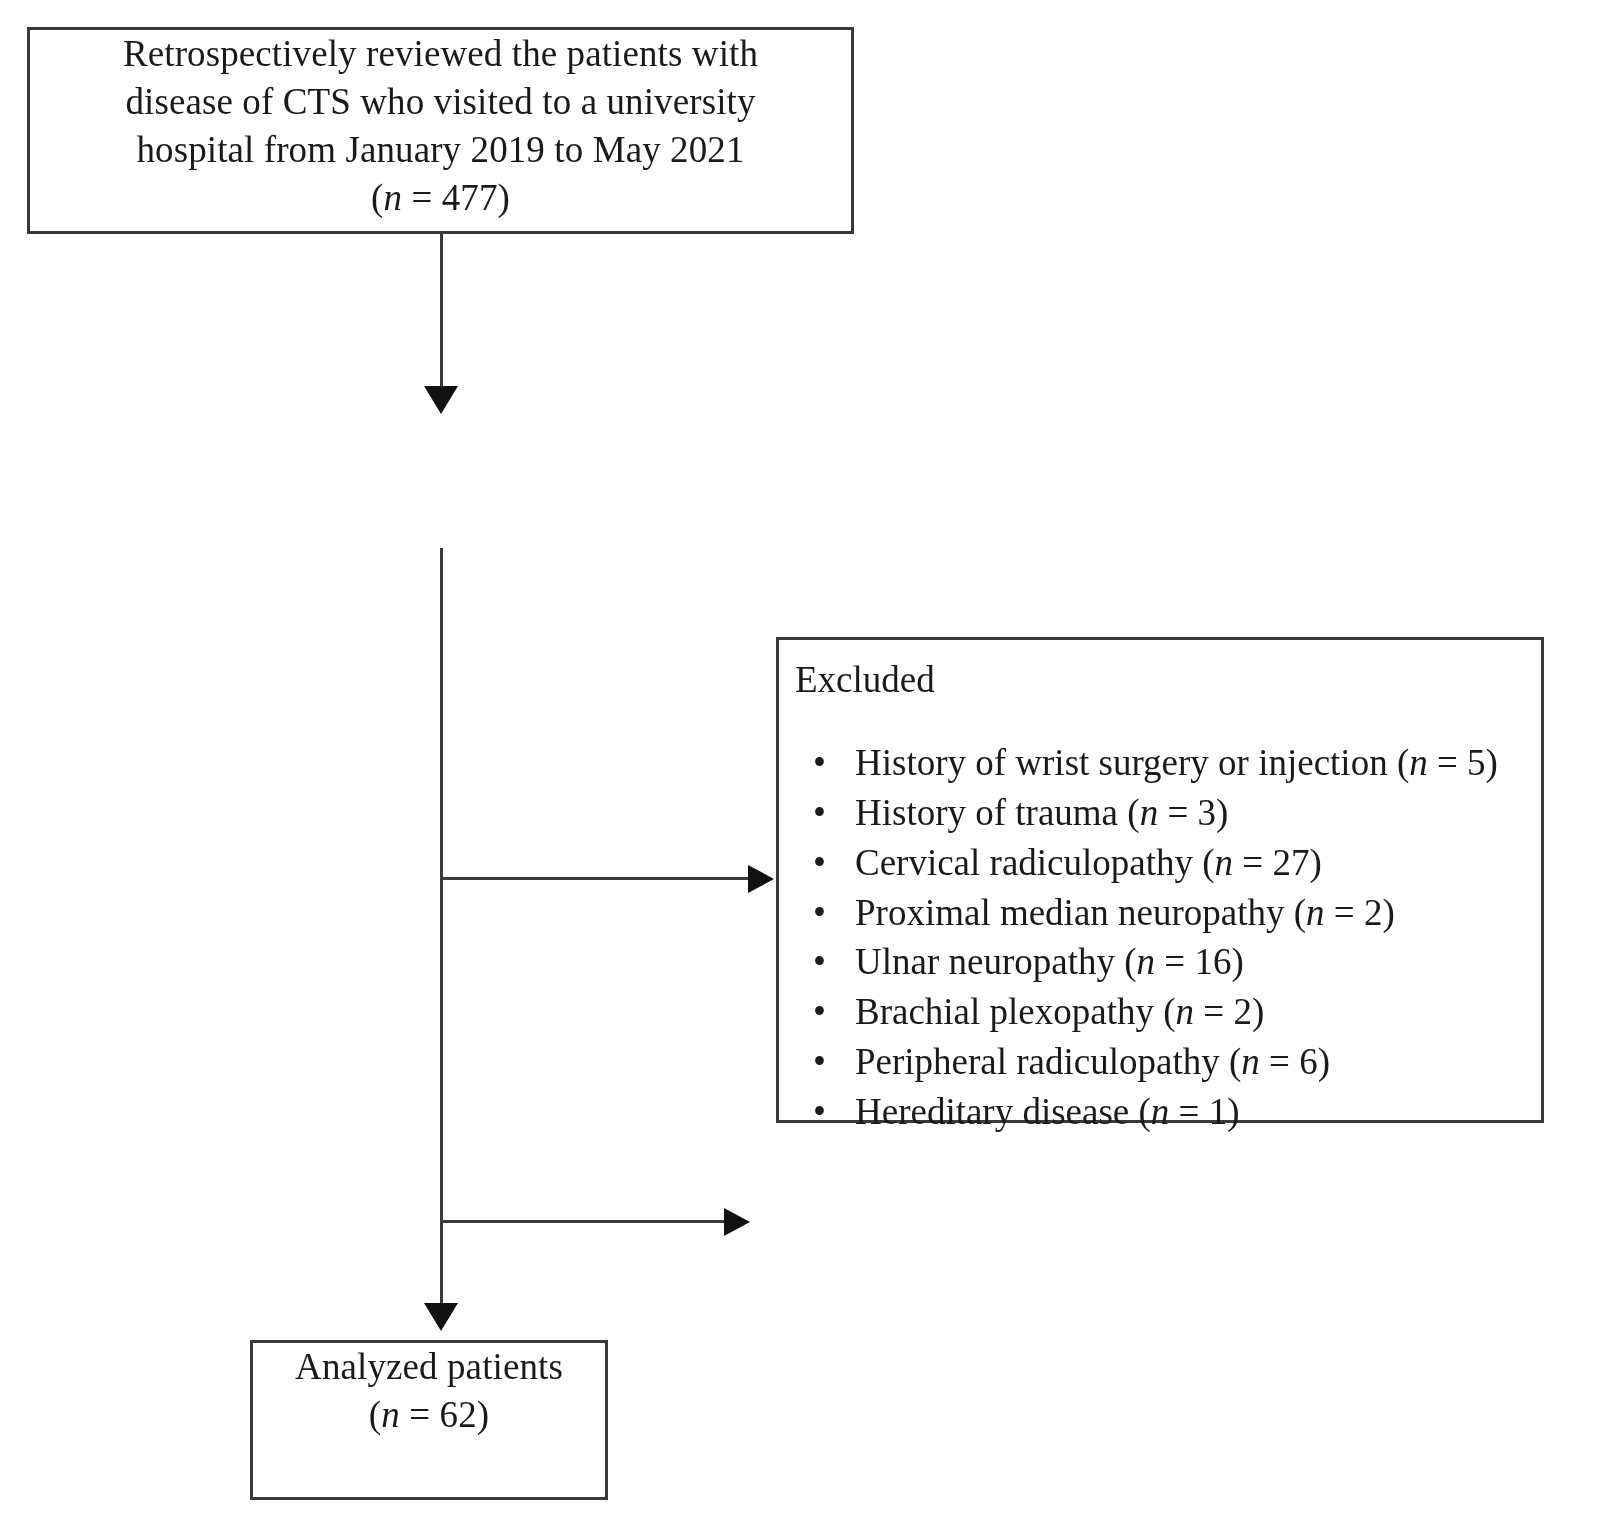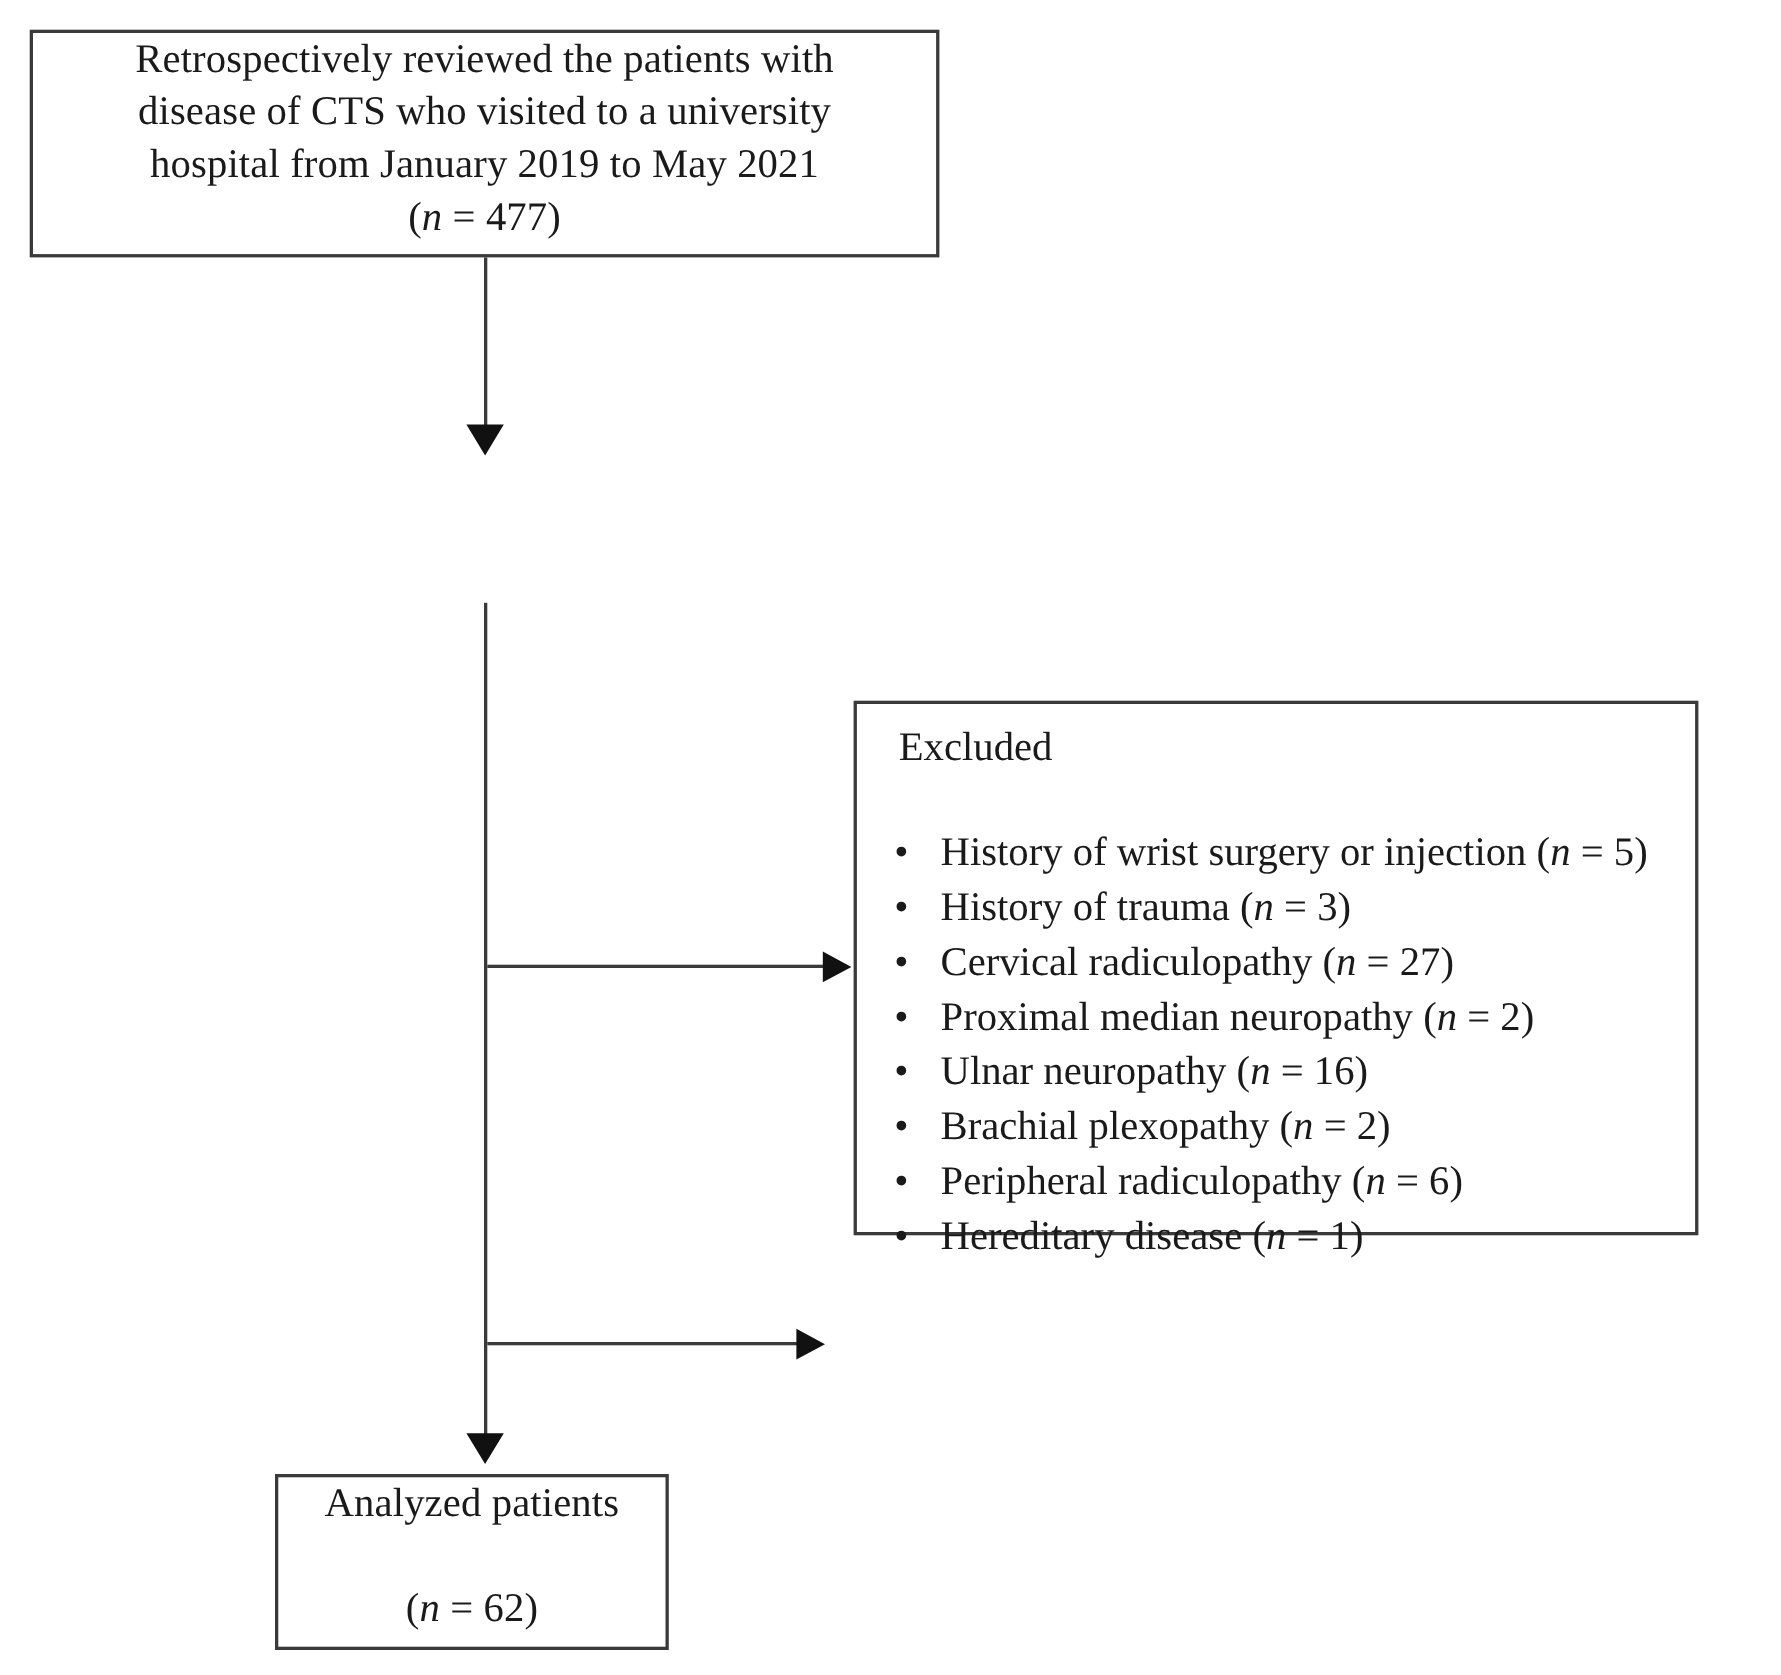--- a/index.html
+++ b/index.html
@@ -55,22 +55,22 @@
     top: 637px;
     width: 768px;
     height: 486px;
     justify-content: flex-start;
     align-items: flex-start;
     padding: 18px 0 0 0;
   }
   #box-excluded .excl-title {
     font-size: 37px;
     line-height: 1.2;
-    padding-left: 38px;
-    margin-bottom: 48px;
+    padding-left: 16px;
+    margin-bottom: 36px;
   }
   .excl-list {
     list-style: none;
     margin: 0;
     padding: 0 0 0 30px;
     width: 100%;
   }
   .excl-list li {
     position: relative;
     font-size: 37px;
@@ -92,21 +92,20 @@
     width: 537px;
     height: 74px;
   }
   #box-unavailable .box-line { font-size: 36px; }
   
   #box-analyzed {
     left: 250px;
     top: 1340px;
     width: 358px;
     height: 160px;
-    gap: 48px;
   }
 
   
   .vline {
     position: absolute;
     width: 3px;
     background: #3a3a3a;
   }
   .hline {
     position: absolute;

